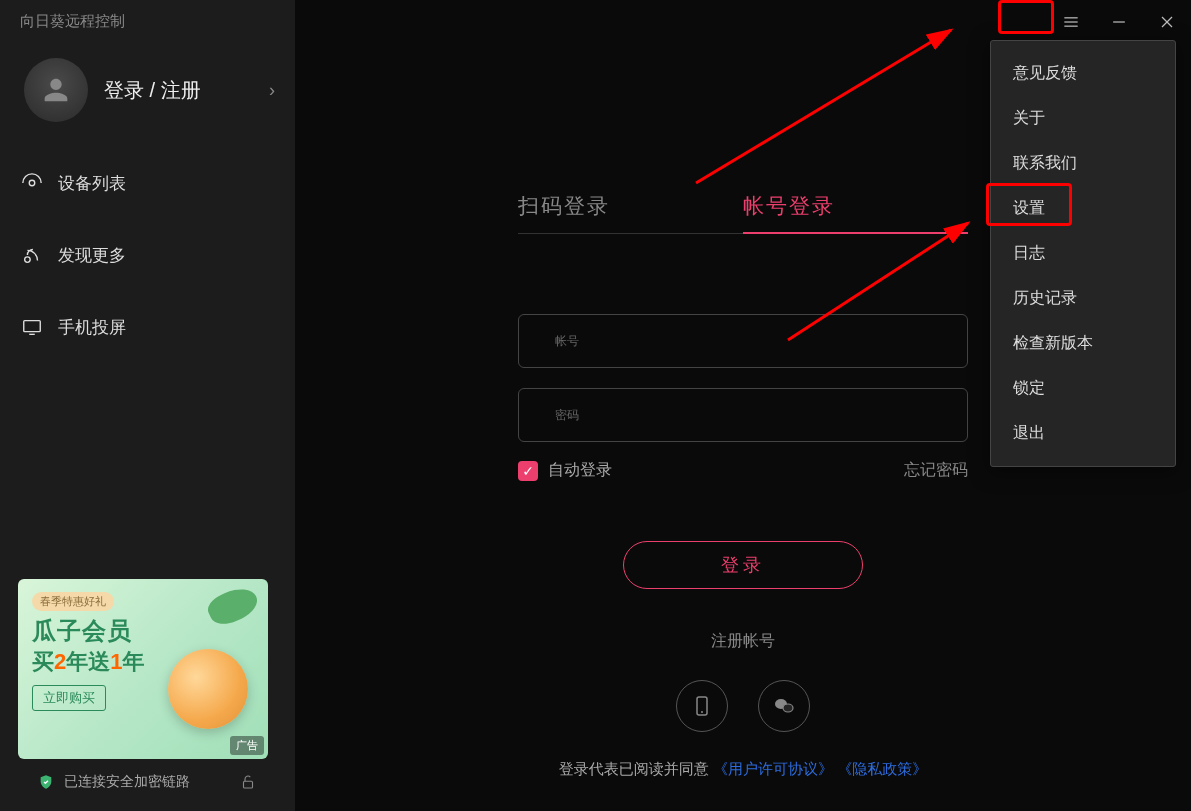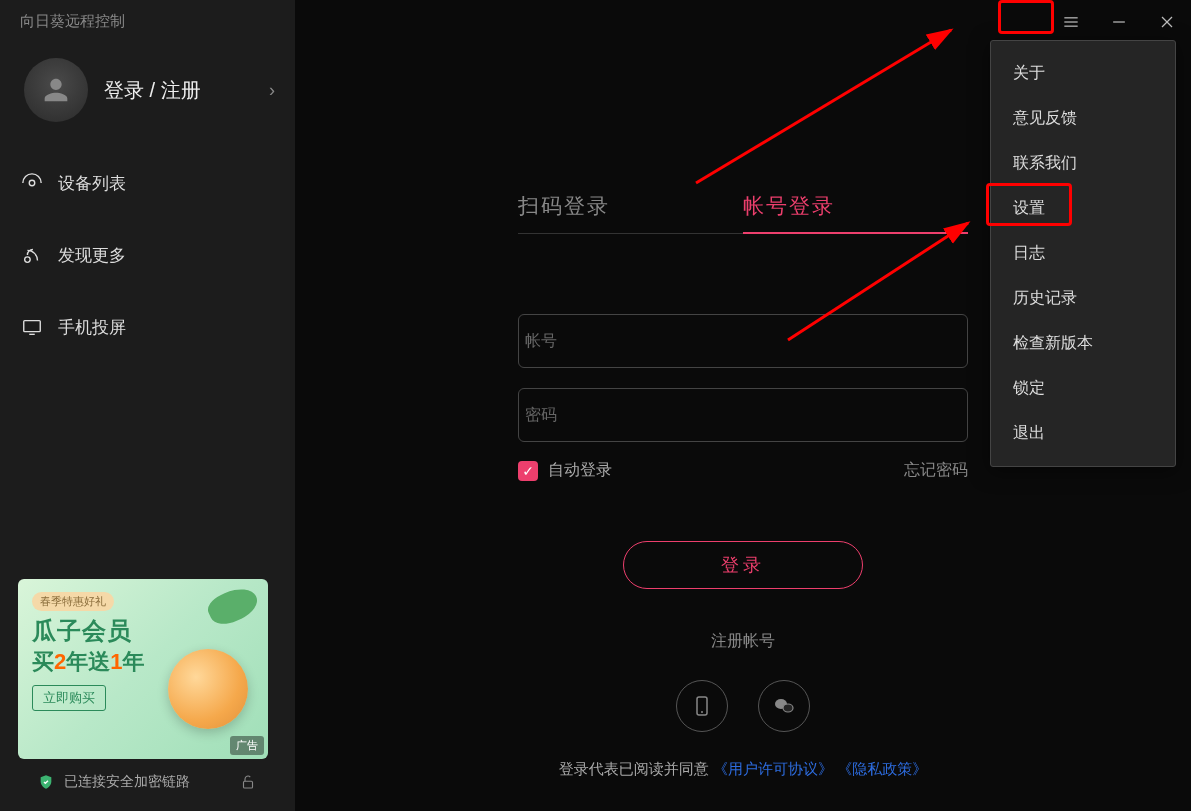--- a/index.html
+++ b/index.html
@@ -38,21 +38,21 @@
     .titlebar { position: absolute; top: 0; right: 0; display: flex; align-items: center; gap: 0; height: 44px; }
     .titlebar-btn { width: 48px; height: 40px; display: flex; align-items: center; justify-content: center; cursor: pointer; color: #bbb; }
     .titlebar-btn svg { width: 20px; height: 20px; stroke: #bbb; fill: none; stroke-width: 1.5; }
     
     
     .login-panel { position: absolute; top: 180px; left: 50%; transform: translateX(-50%); width: 450px; display: flex; flex-direction: column; align-items: center; }
     .tabs { display: flex; width: 100%; border-bottom: 1px solid #333; }
     .tab { flex: 1; padding: 12px 0; font-size: 21px; color: #888; cursor: pointer; letter-spacing: 2px; }
     .tab.active { color: #ed3f6d; border-bottom: 2px solid #ed3f6d; margin-bottom: -1px; }
     .form { width: 100%; margin-top: 80px; display: flex; flex-direction: column; gap: 20px; }
-    .input { width: 100%; height: 54px; background: transparent; border: 1px solid #444; border-radius: 6px; padding: 0 6px; color: #ccc; font-size: 16px; outline: none; }
+    .input { width: 100%; height: 54px; background: transparent; border: 1px solid #444; border-radius: 6px; padding: 0 36px; color: #ccc; font-size: 12px; outline: none; }
     .input::placeholder { color: #666; }
     .form-row { display: flex; align-items: center; justify-content: space-between; font-size: 16px; color: #aaa; margin-top: -2px; }
     .checkbox-wrap { display: flex; align-items: center; gap: 10px; cursor: pointer; }
     .checkbox { width: 20px; height: 20px; border-radius: 4px; background: #ed3f6d; display: flex; align-items: center; justify-content: center; color: #fff; font-size: 14px; }
     .forgot { color: #888; cursor: pointer; }
     .login-btn { margin-top: 40px; width: 240px; height: 48px; align-self: center; border: 1.5px solid #ed3f6d; background: transparent; color: #ed3f6d; font-size: 18px; border-radius: 24px; cursor: pointer; letter-spacing: 4px; }
     .register-link { margin-top: 22px; align-self: center; color: #888; font-size: 16px; cursor: pointer; }
     
     .social-row { position: absolute; left: 50%; transform: translateX(-50%); top: 680px; display: flex; gap: 30px; }
     .social-btn { width: 52px; height: 52px; border-radius: 50%; border: 1.5px solid #555; display: flex; align-items: center; justify-content: center; cursor: pointer; }
@@ -197,22 +197,22 @@
   </div>
 
   <div class="consent">
     <span>登录代表已阅读并同意</span>
     <span class="link">《用户许可协议》</span>
     <span class="link">《隐私政策》</span>
   </div>
 </div>
 
 <div class="dropdown">
+  <div class="menu-item">意见反馈</div>
   <div class="menu-item">关于</div>
-  <div class="menu-item">意见反馈</div>
   <div class="menu-item">联系我们</div>
   <div class="menu-item">设置</div>
   <div class="menu-item">日志</div>
   <div class="menu-item">历史记录</div>
   <div class="menu-item">检查新版本</div>
   <div class="menu-item">锁定</div>
   <div class="menu-item">退出</div>
 </div>
 
 <div class="anno-rect" style="top:0px; left:998px; width:56px; height:34px;"></div>

